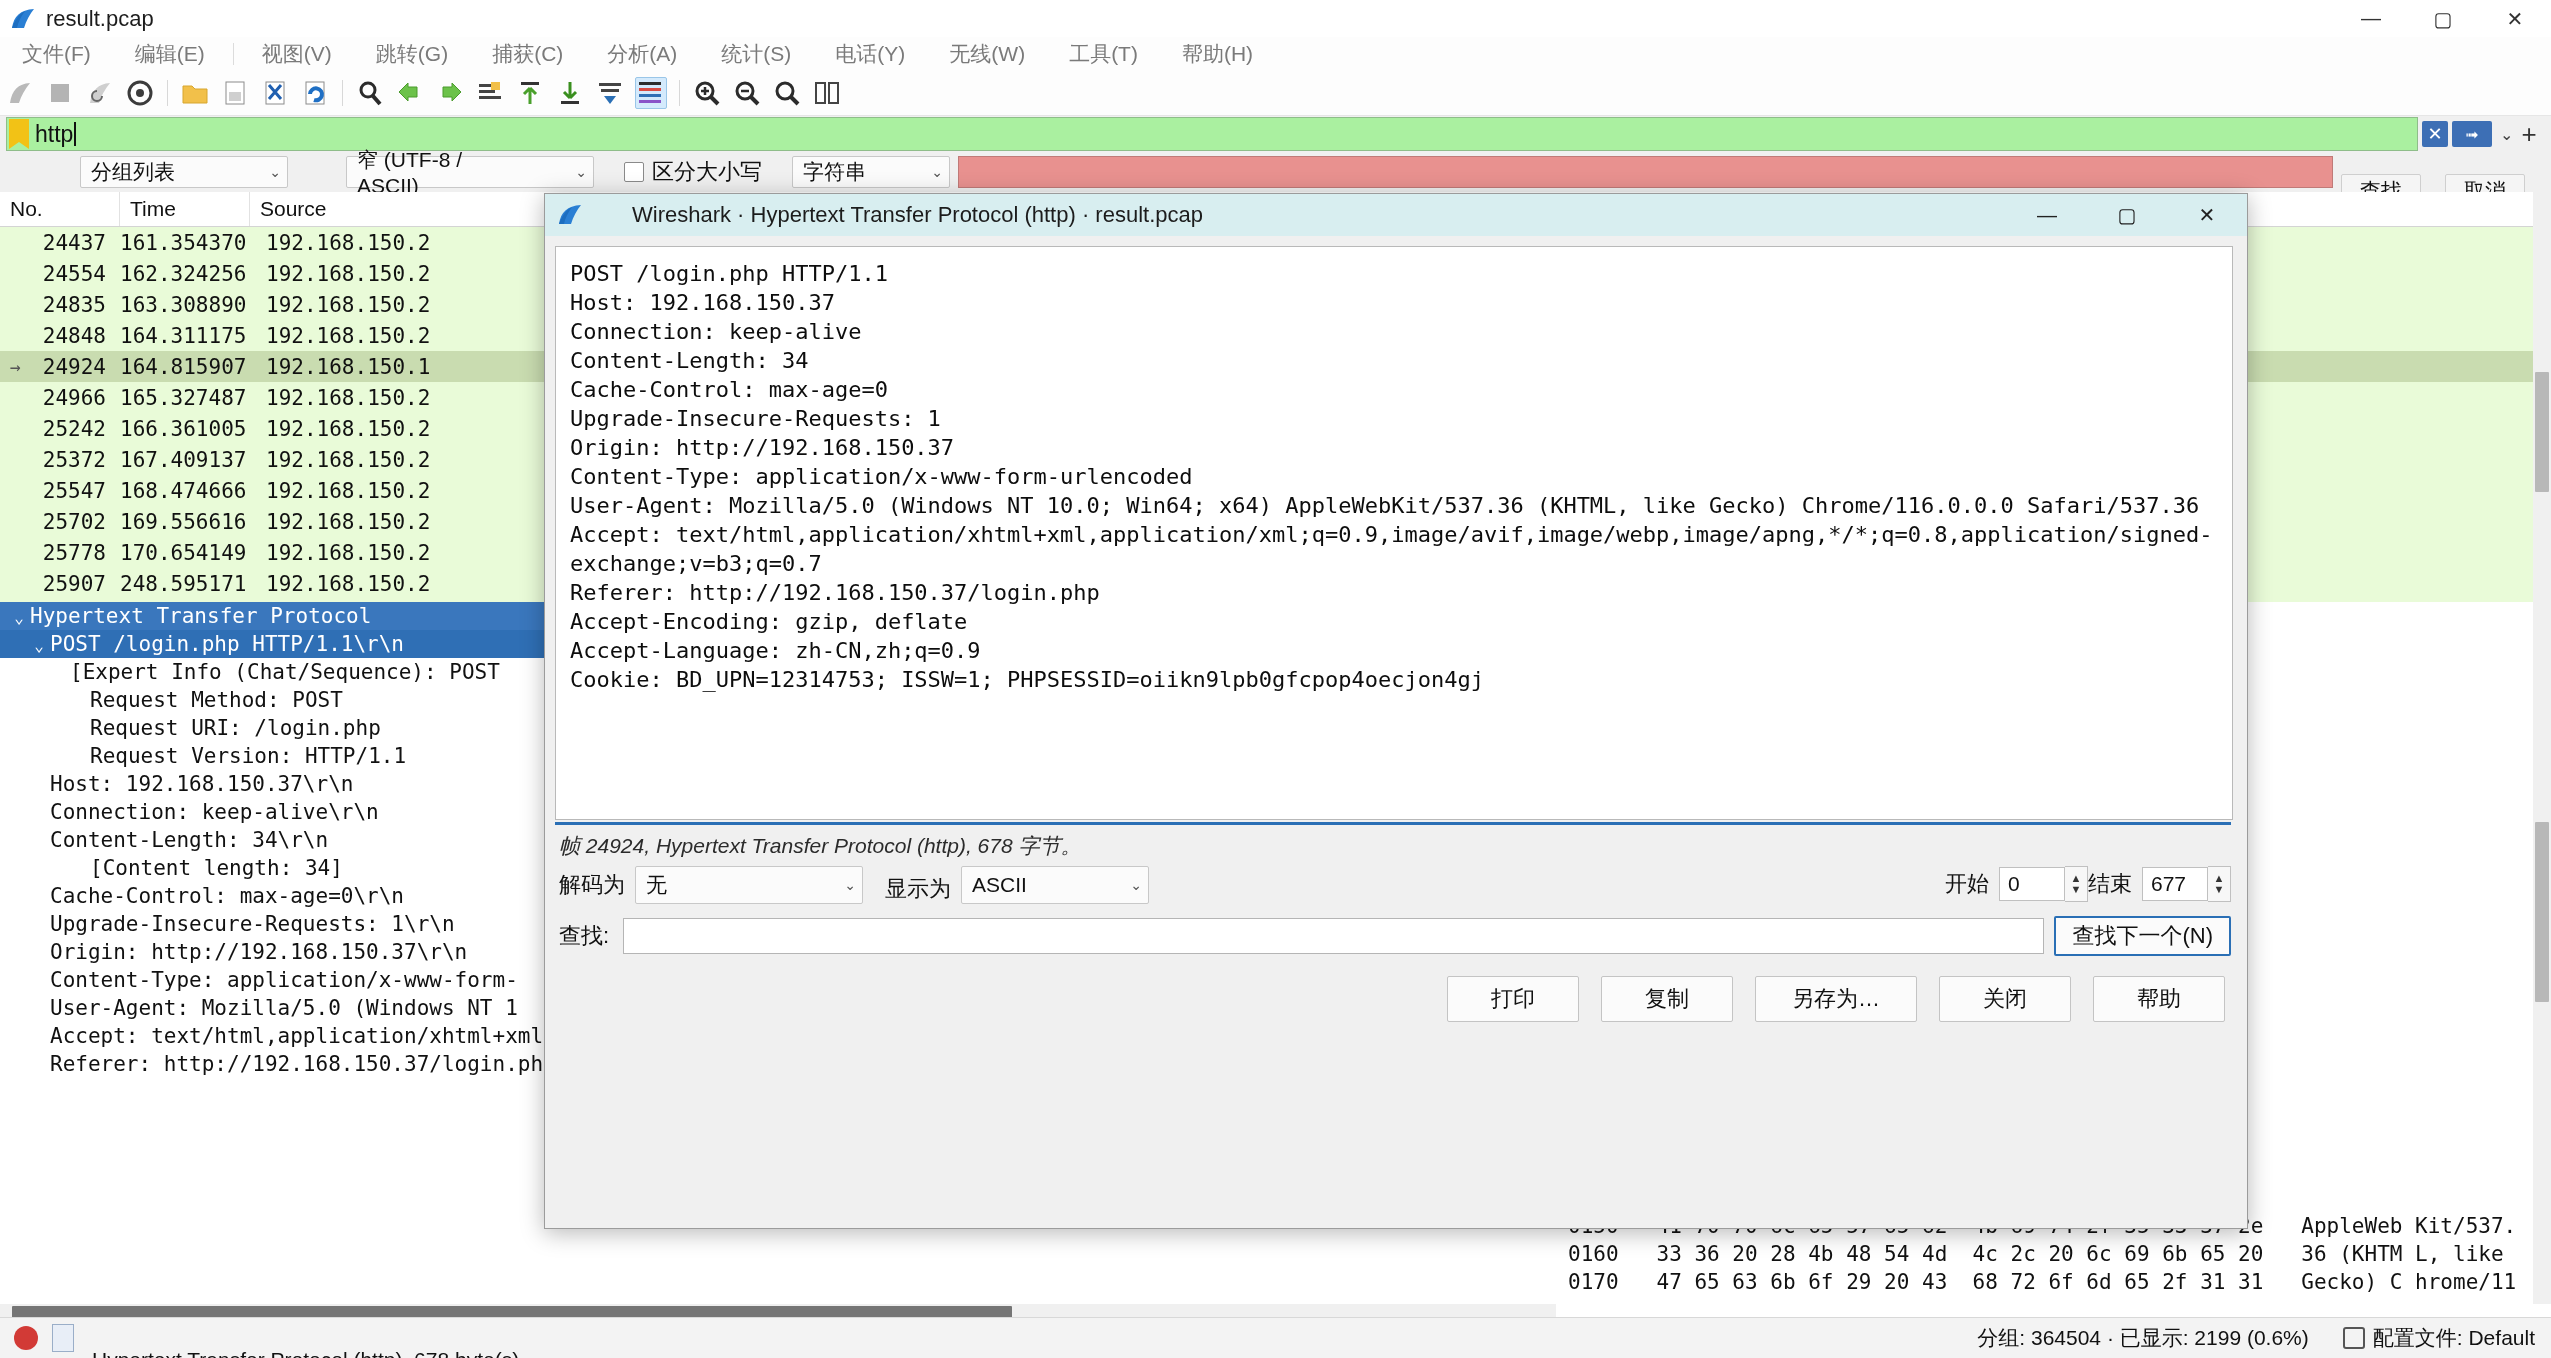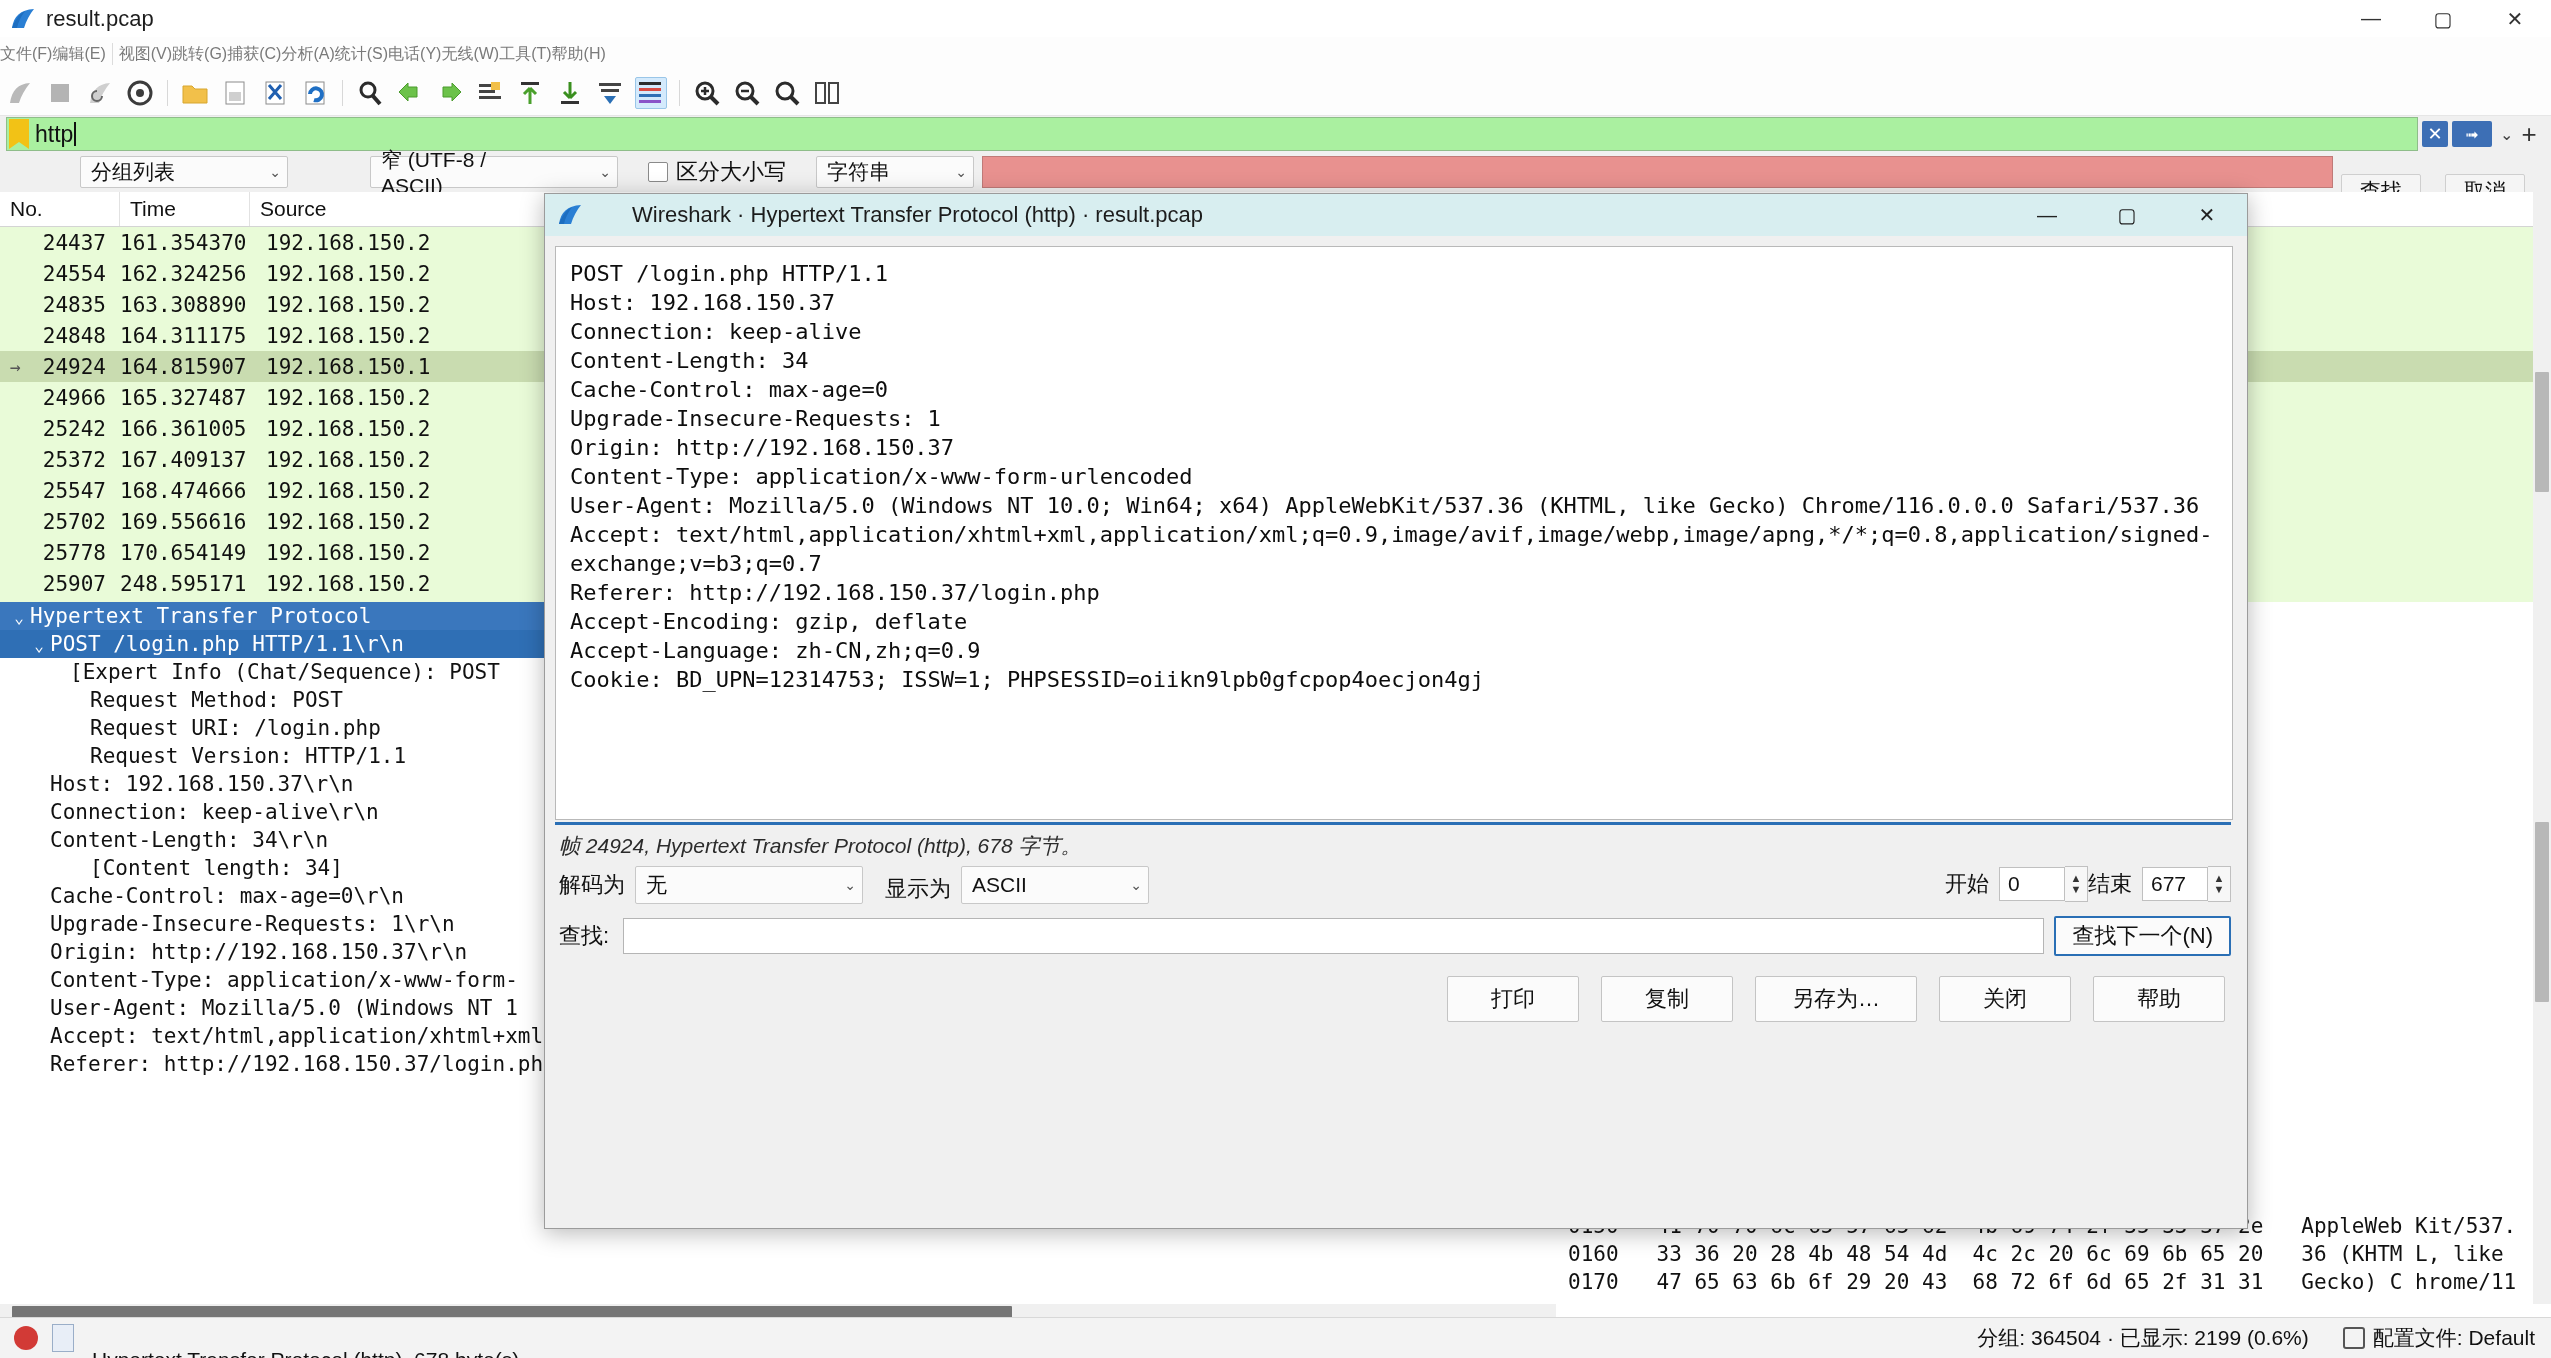--- a/index.html
+++ b/index.html
@@ -16,21 +16,21 @@
   
   .titlebar{position:absolute;left:0;top:0;width:2551px;height:37px;background:#ffffff;display:flex;align-items:center;}
   .shark{width:26px;height:22px;margin-left:10px;margin-right:10px;position:relative;}
   .shark svg{display:block;}
   .title-text{font-size:22px;color:#1d1d1d;}
   .win-btns{position:absolute;right:0;top:0;display:flex;height:37px;}
   .win-btn{width:72px;height:37px;display:flex;align-items:center;justify-content:center;color:#333;font-size:20px;}
 
   
   .menubar{position:absolute;left:0;top:37px;width:2551px;height:34px;background:#fdfdfd;display:flex;align-items:center;border-bottom:1px solid #efefef;}
-  .menu-item{padding:0 0;font-size:16px;color:#7a7a7a;white-space:nowrap;line-height:34px;}
+  .menu-item{padding:0 22px;font-size:21px;color:#7a7a7a;white-space:nowrap;line-height:34px;}
   .menu-sep{width:1px;height:22px;background:#dcdcdc;margin:0 6px;}
 
   
   .toolbar{position:absolute;left:0;top:71px;width:2551px;height:44px;background:#fdfdfd;display:flex;align-items:center;border-bottom:1px solid #e6e6e6;}
   .tb-ico{width:30px;height:30px;margin:0 5px;position:relative;display:inline-block;}
   .tb-sep{width:1px;height:26px;background:#d8d8d8;margin:0 7px;}
   .tb-hl{background:#d4eafc;border:1px solid #9ac6e8;border-radius:2px;}
 
   
   .filterbar{position:absolute;left:0;top:116px;width:2551px;height:36px;background:#f0f0f0;display:flex;align-items:center;}
@@ -270,21 +270,21 @@
       <span class="fb-caret">⌄</span>
       <span class="fb-plus">+</span>
     </div>
   </div>
 
   <div class="findbar">
     <div class="combo" style="margin-left:80px;width:190px;">
       <span>分组列表</span>
       <span class="cv">⌄</span>
     </div>
-    <div class="combo" style="margin-left:82px;width:230px;gap:36px;">
+    <div class="combo" style="margin-left:58px;width:230px;gap:36px;">
       <span>窄 (UTF-8 / ASCII)</span>
       <span class="cv">⌄</span>
     </div>
     <span class="chk" style="margin-left:30px;"></span>
     <span style="font-size:22px;color:#111;">区分大小写</span>
     <div class="combo" style="margin-left:30px;width:140px;">
       <span>字符串</span>
       <span class="cv">⌄</span>
     </div>
     <div class="findinput"></div>

